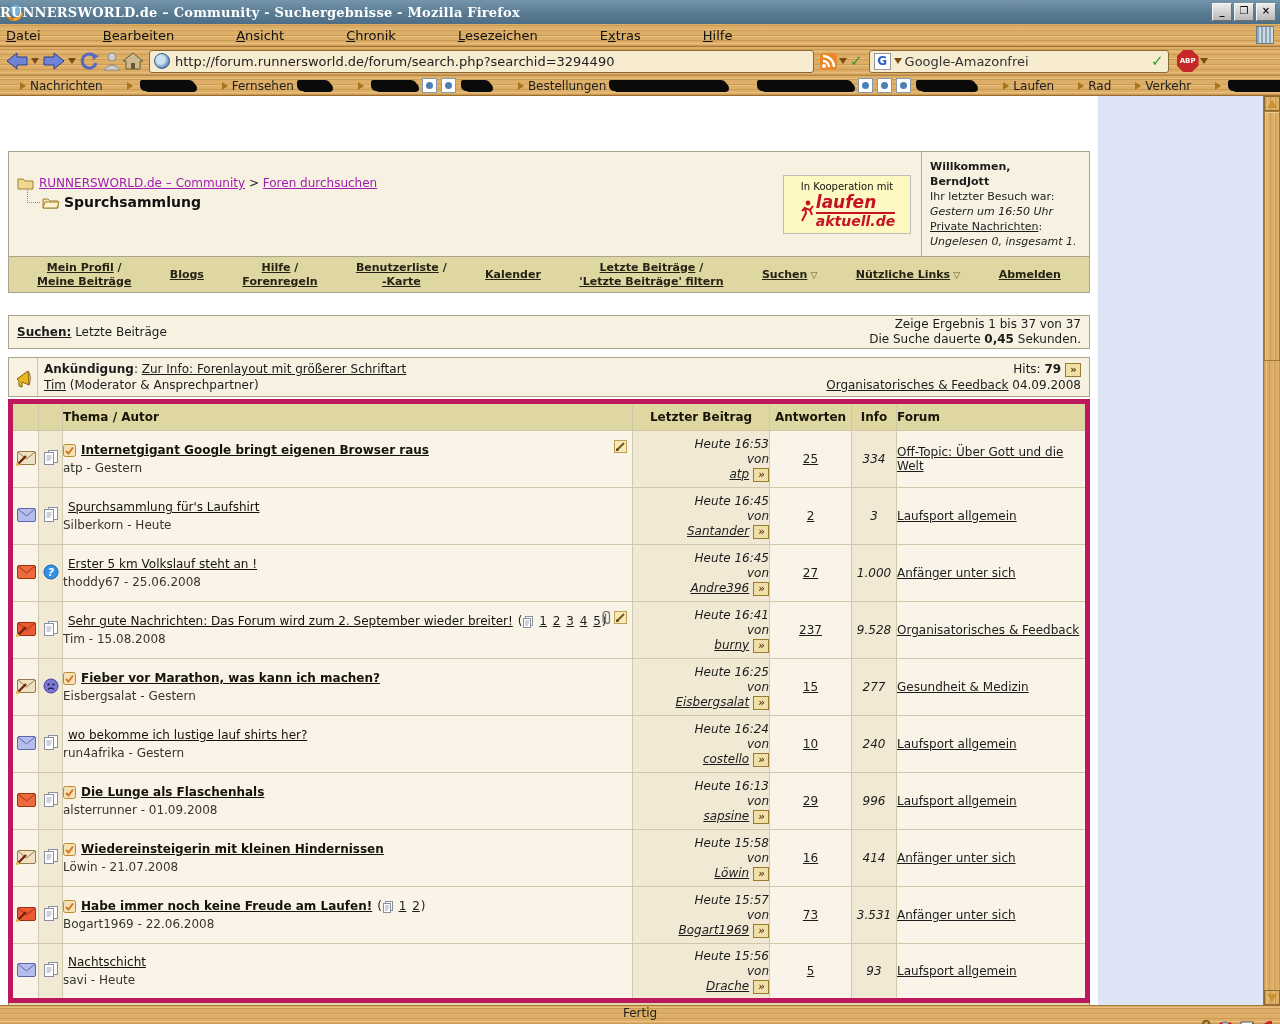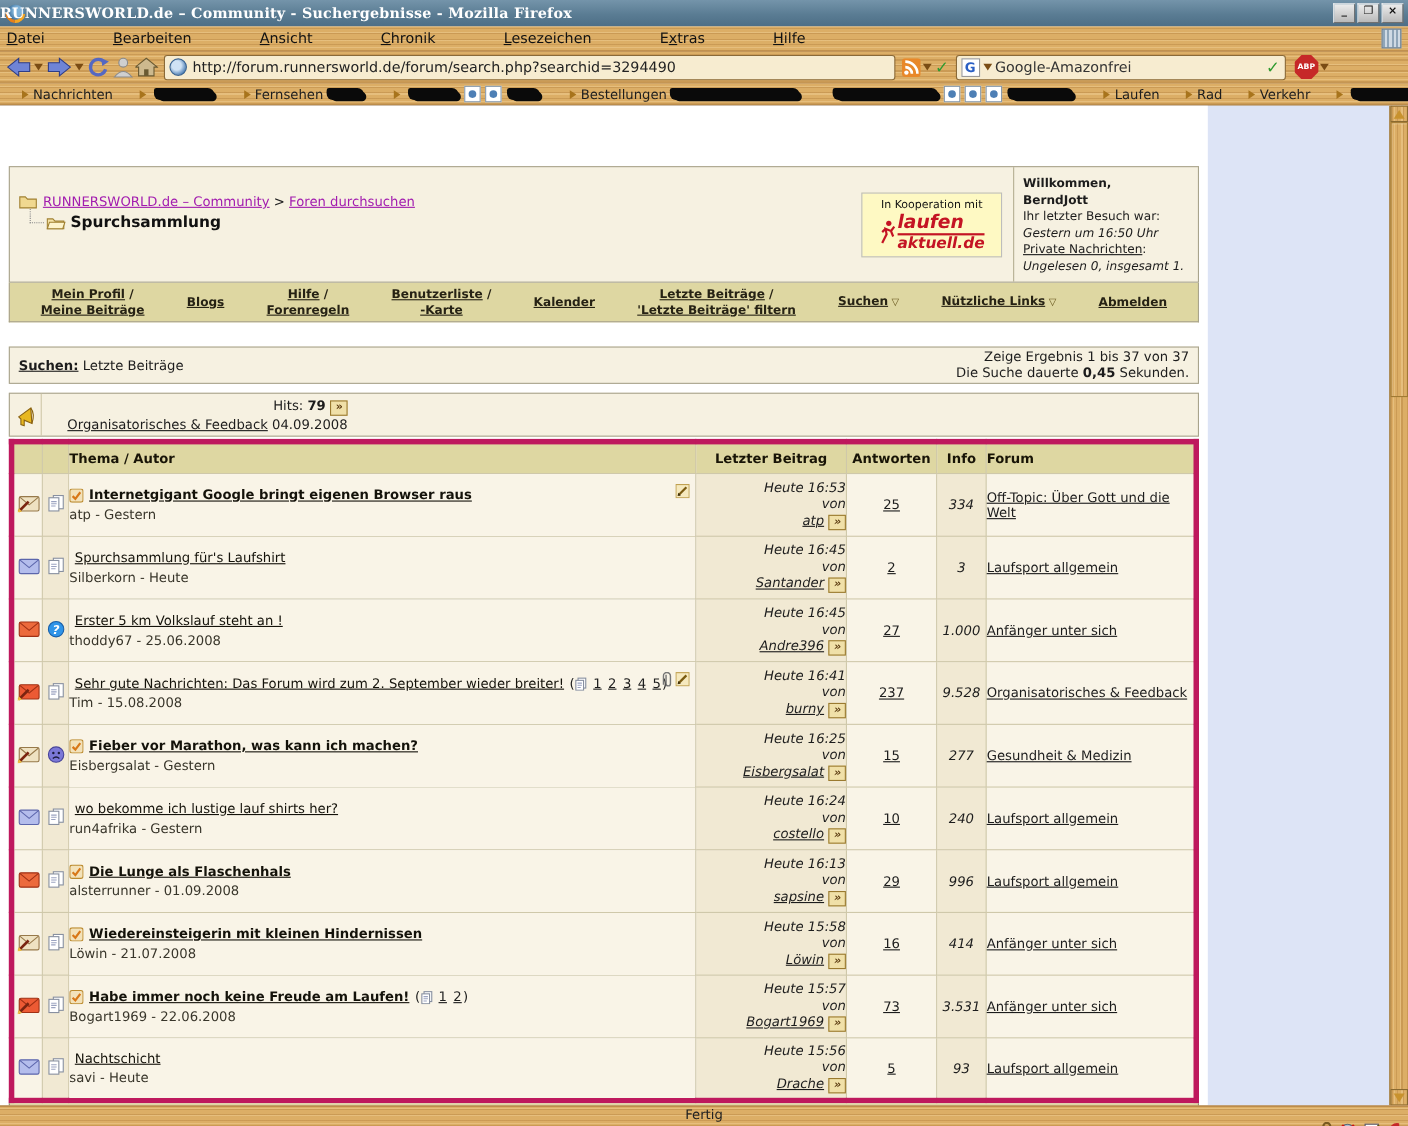--- a/index.html
+++ b/index.html
@@ -395,20 +395,24 @@
         </div>
       </div>
 
       <div class="announce">
         <div class="ann-icon">
           <svg width="19" height="22">
             <path d="M3 13 L14 5 L15 19 L8 16 L8 21 L5 20 L5 15 Z" fill="#e8b820" stroke="#8a6210"></path>
             <path d="M14 5 q4 5 1 14" fill="none" stroke="#8a6210"></path>
           </svg>
         </div>
+        <div class="ann-main">
+          <div><b>Ankündigung</b><span style="white-space:pre;">: </span><a href="#">Zur Info: Forenlayout mit größerer Schriftart</a></div>
+          <div><a href="#">Tim</a><span> (Moderator &amp; Ansprechpartner)</span></div>
+        </div>
         <div class="ann-right">
           <div><span>Hits: </span><b>79</b> <span class="goto">»</span></div>
           <div><a href="#">Organisatorisches &amp; Feedback</a><span style="white-space:pre;"> 04.09.2008</span></div>
         </div>
       </div>
 
       <table class="results">
         <colgroup>
             <col style="width:28px">
             <col style="width:24px">

